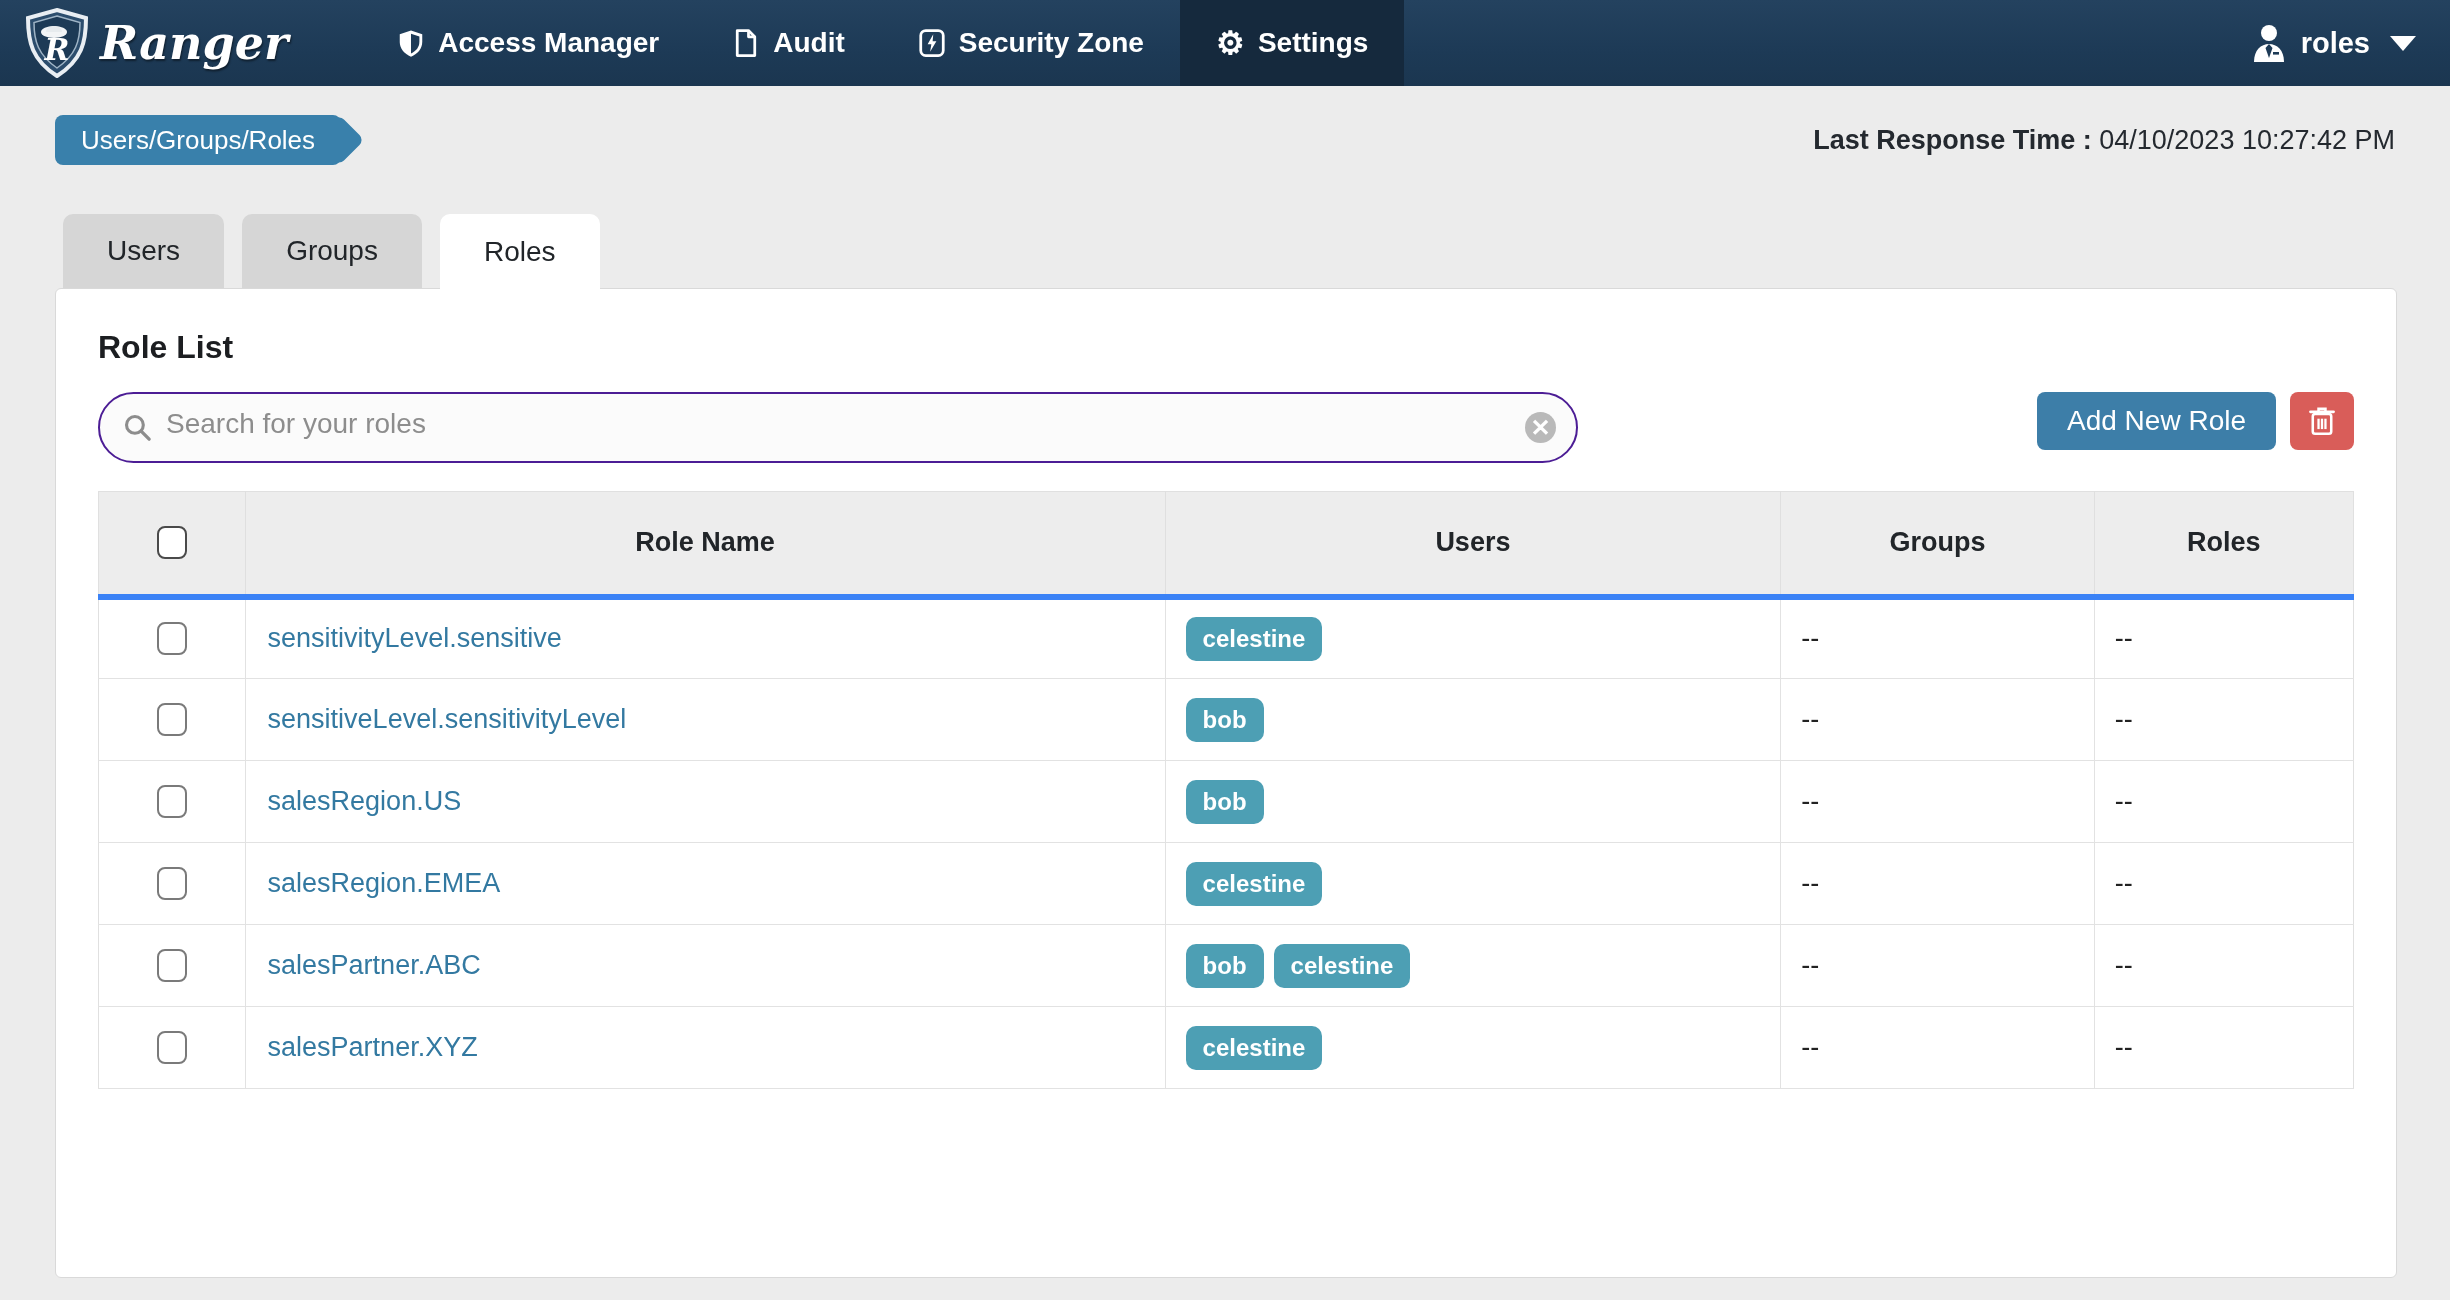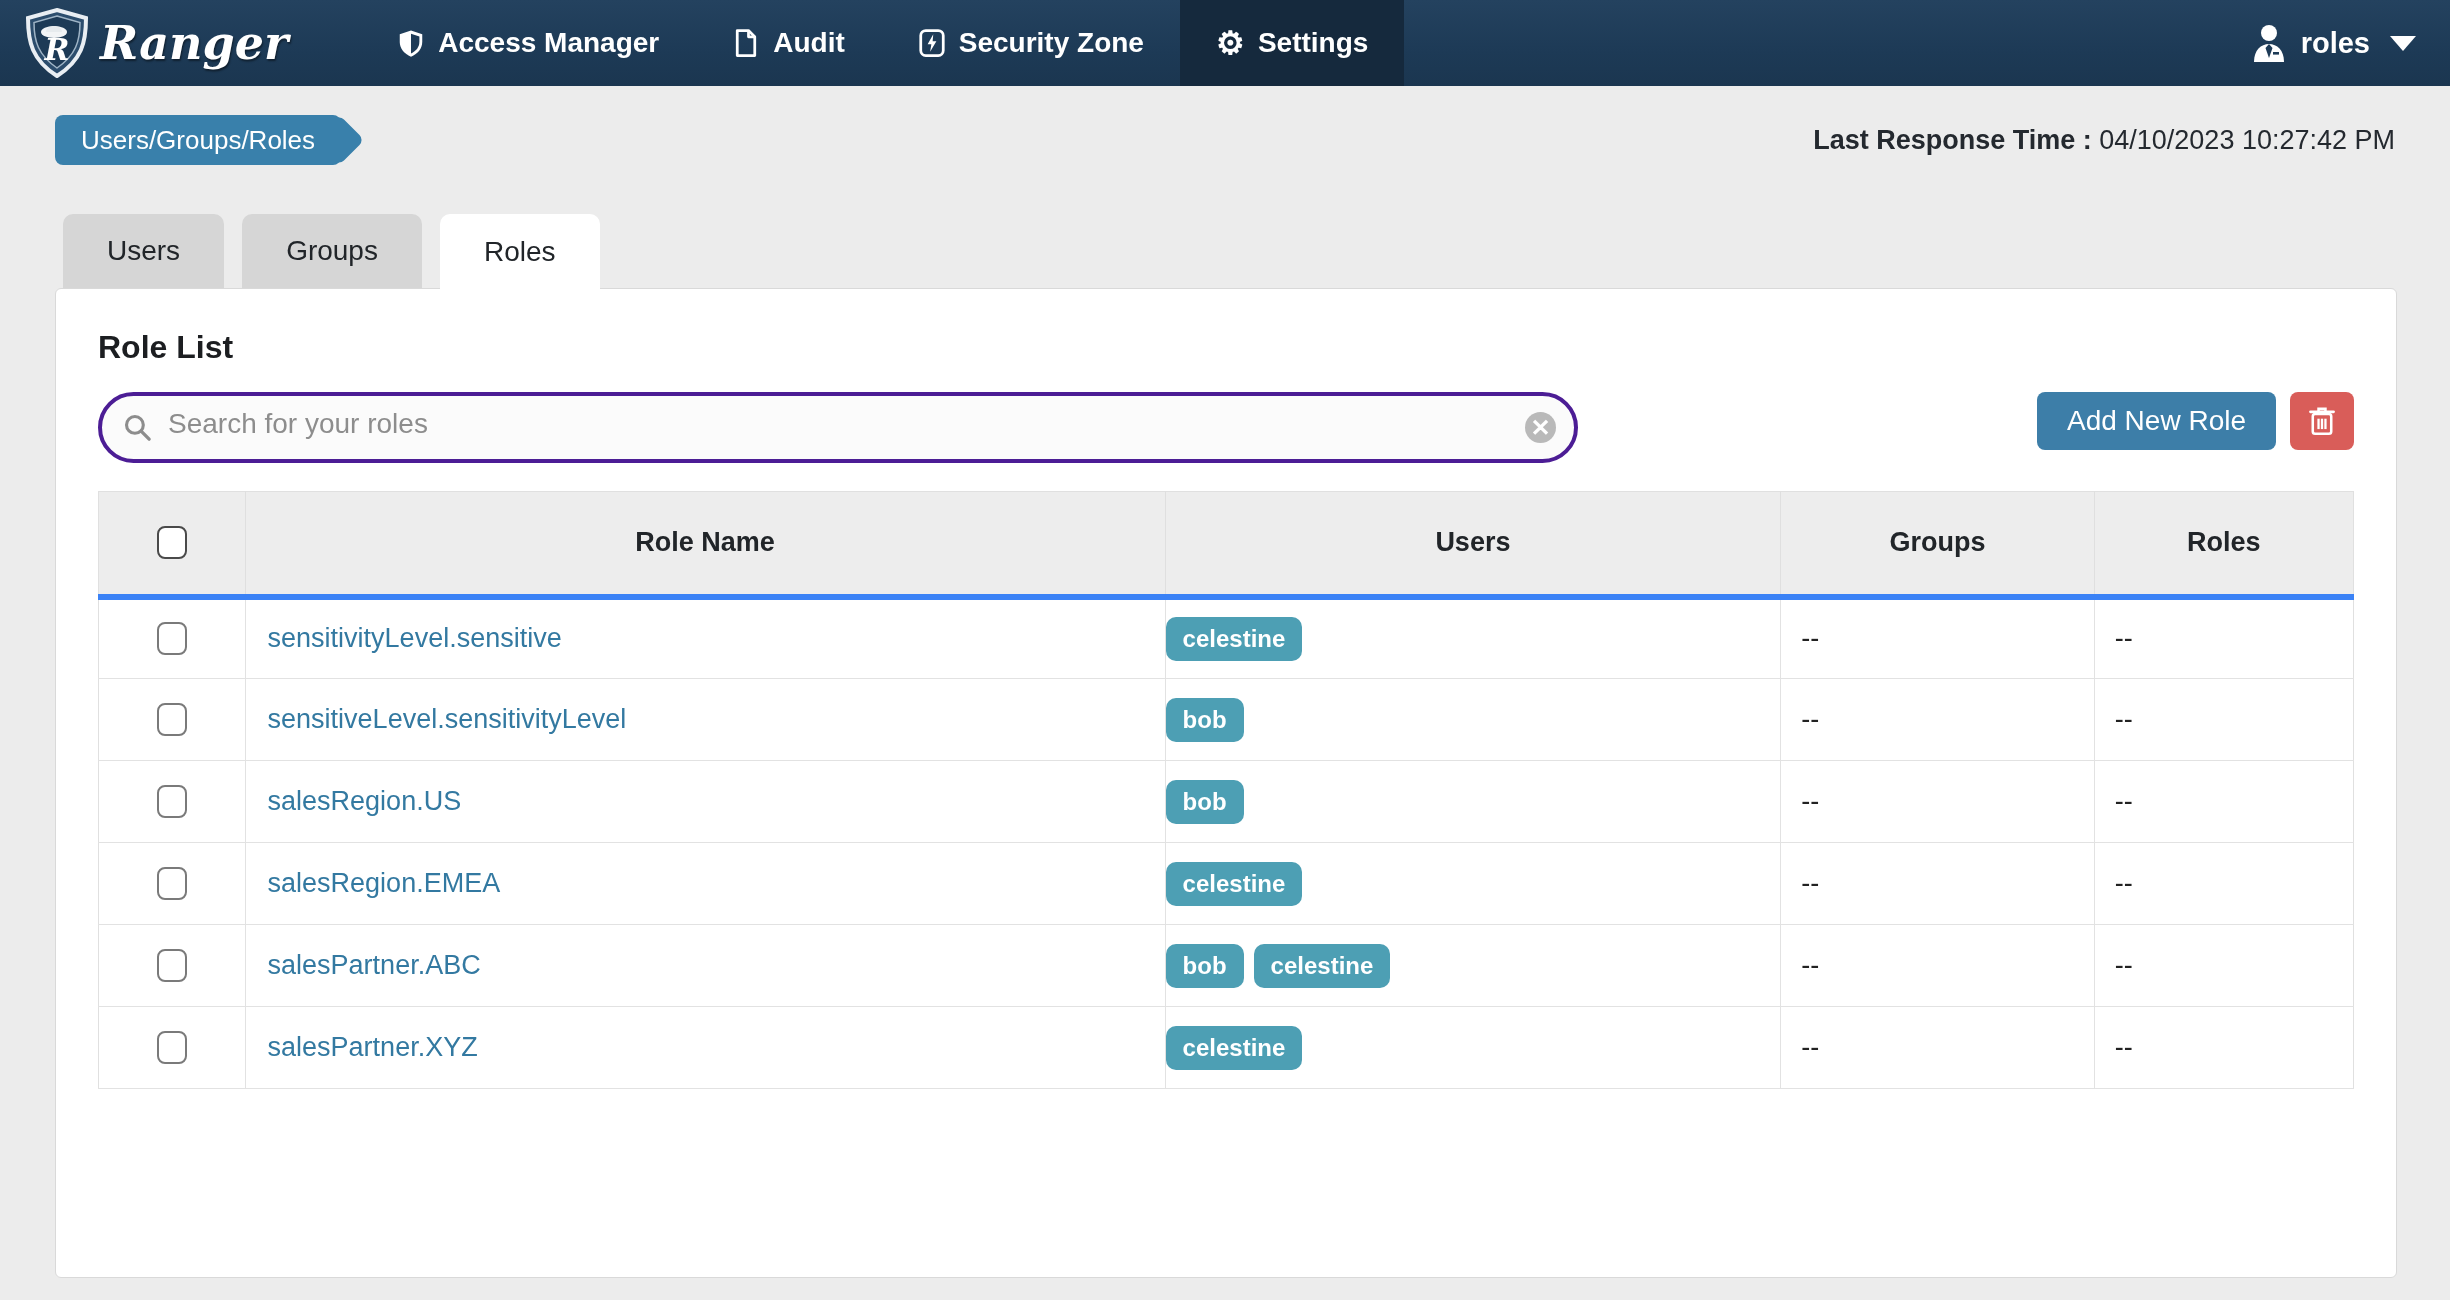--- a/index.html
+++ b/index.html
@@ -113,21 +113,21 @@
   }
   .panel-title { font-size:32px; font-weight:bold; color:#1c1e21; margin:4px 0 26px 0; }
 
   .toolbar { display:flex; align-items:flex-start; }
   .search-wrap {
     position:relative;
     width:1480px; height:71px;
   }
   .search-input {
     width:100%; height:100%;
-    border:4px solid #4c1d95;
+    border:2px solid #4c1d95;
     border-radius:36px;
     background:#fbfbfb;
     font-size:28px; color:#15803d;
     padding:0 70px 8px 66px;
     outline:none;
     font-family:"Liberation Sans", sans-serif;
   }
   .search-input::placeholder { color:#8d8d8d; }
   .search-icon {
     position:absolute; left:24px; top:20px;
@@ -176,21 +176,21 @@
     height:82px;
     background:#fff;
     border-bottom:1px solid #e2e2e2;
     border-right:1px solid #e2e2e2;
     font-size:27px;
     vertical-align:middle;
   }
   .role-table td:last-child { border-right:none; }
   .col-check { width:6.5%; text-align:center; }
   .col-name  { width:40.8%; padding-left:22px; }
-  .col-users { width:27.3%; }
+  .col-users { width:27.3%; padding-left:20px; }
   .col-groups{ width:13.9%; padding-left:20px; color:#222; }
   .col-roles { width:11.5%; padding-left:20px; color:#222; }
 
   .role-link { color:#3379a1; text-decoration:none; font-size:27px; }
 
   .user-badge {
     display:inline-block;
     background:#4d9fb4; color:#fff;
     font-size:24px; font-weight:bold;
     padding:8px 17px;

